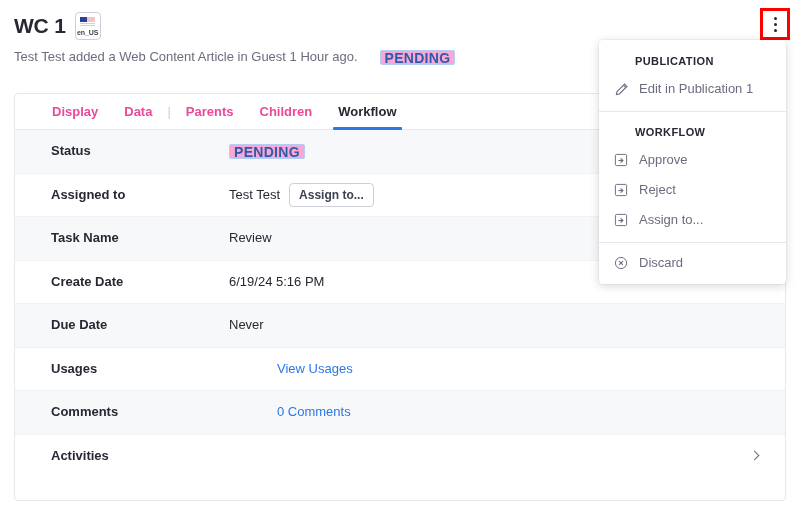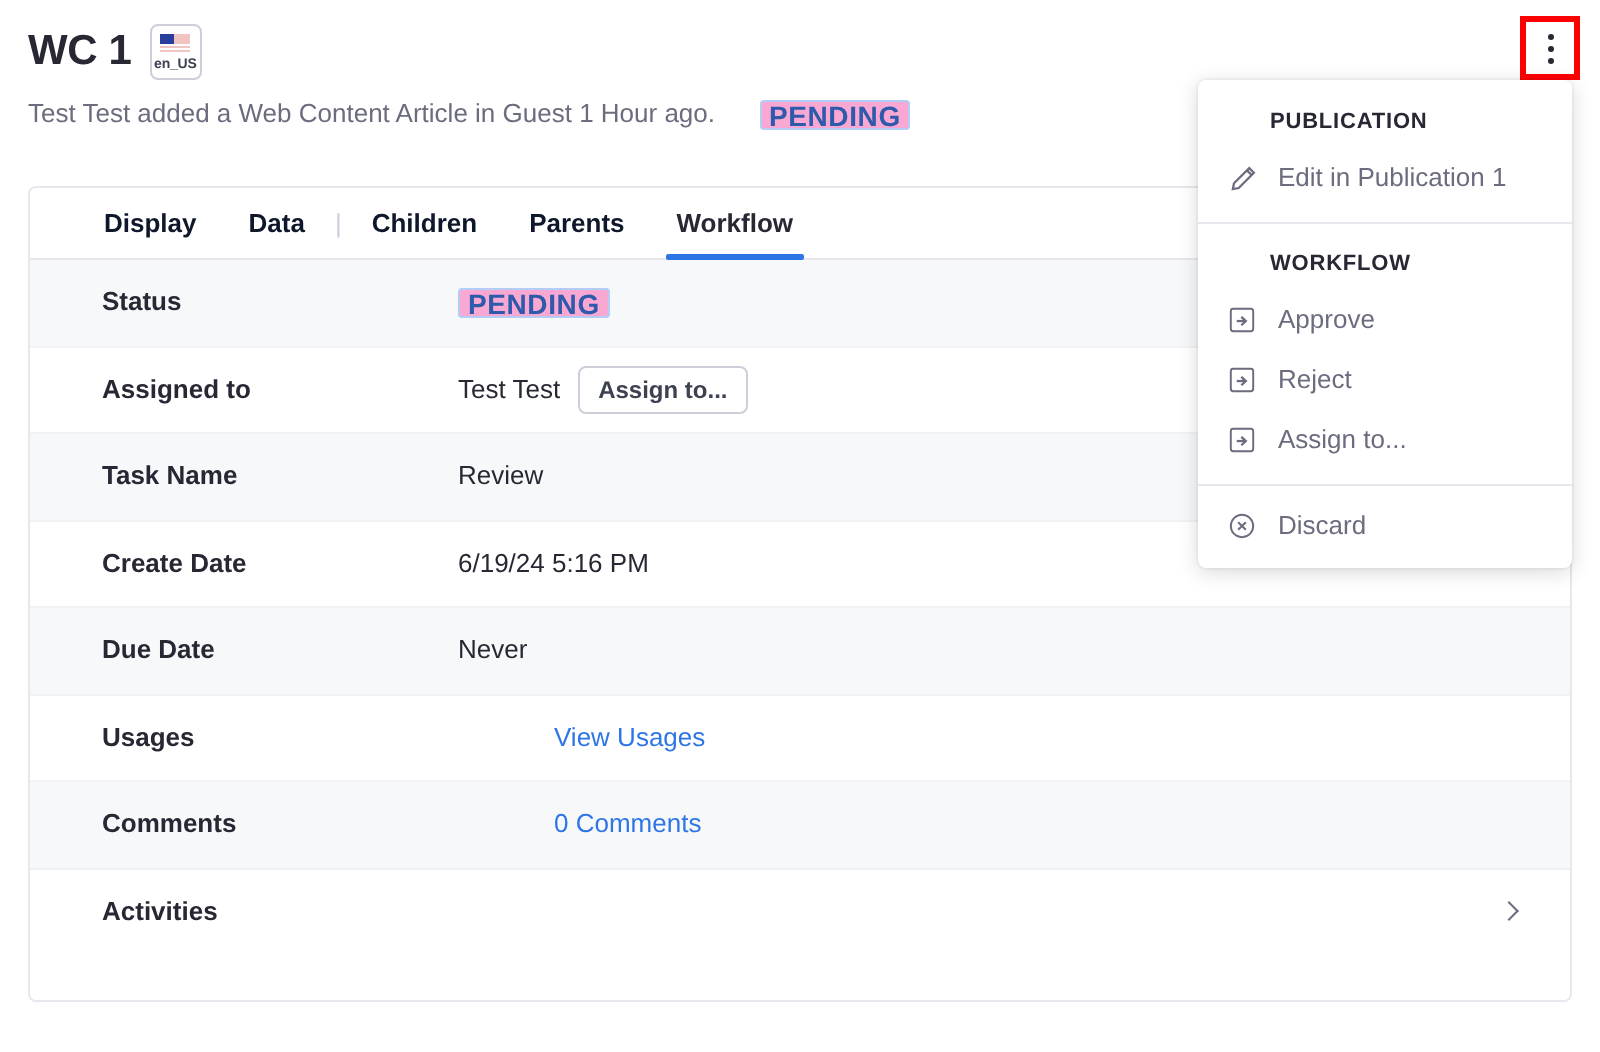--- a/index.html
+++ b/index.html
@@ -150,21 +150,21 @@
   .tabs {
     display: flex;
     align-items: flex-end;
     height: 36px;
     padding: 0 0 0 24px;
     border-bottom: 1px solid #e7e7ed;
     box-sizing: border-box;
   }
   .tab {
     font-size: 13px;
-    color: #0f172a;
+    color: #ec4899;
     font-weight: bold;
     padding: 0 13px 9px 13px;
     line-height: 16px;
     position: relative;
     cursor: pointer;
     white-space: nowrap;
   }
   .tab.active {
     color: #272833;
   }
@@ -333,22 +333,22 @@
     <span class="kebab-dot"></span>
   </span>
 </div>
 
 <div class="card">
 
   <div class="tabs">
     <div class="tab">Display</div>
     <div class="tab">Data</div>
     <div class="tab-sep">|</div>
+    <div class="tab">Parents</div>
     <div class="tab">Children</div>
-    <div class="tab">Parents</div>
     <div class="tab active">Workflow</div>
   </div>
 
   <div class="prop-table">
 
     <div class="prop-row shade">
       <div class="prop-label">Status</div>
       <div class="prop-value">
         <span class="badge-pending">PENDING</span>
       </div>

